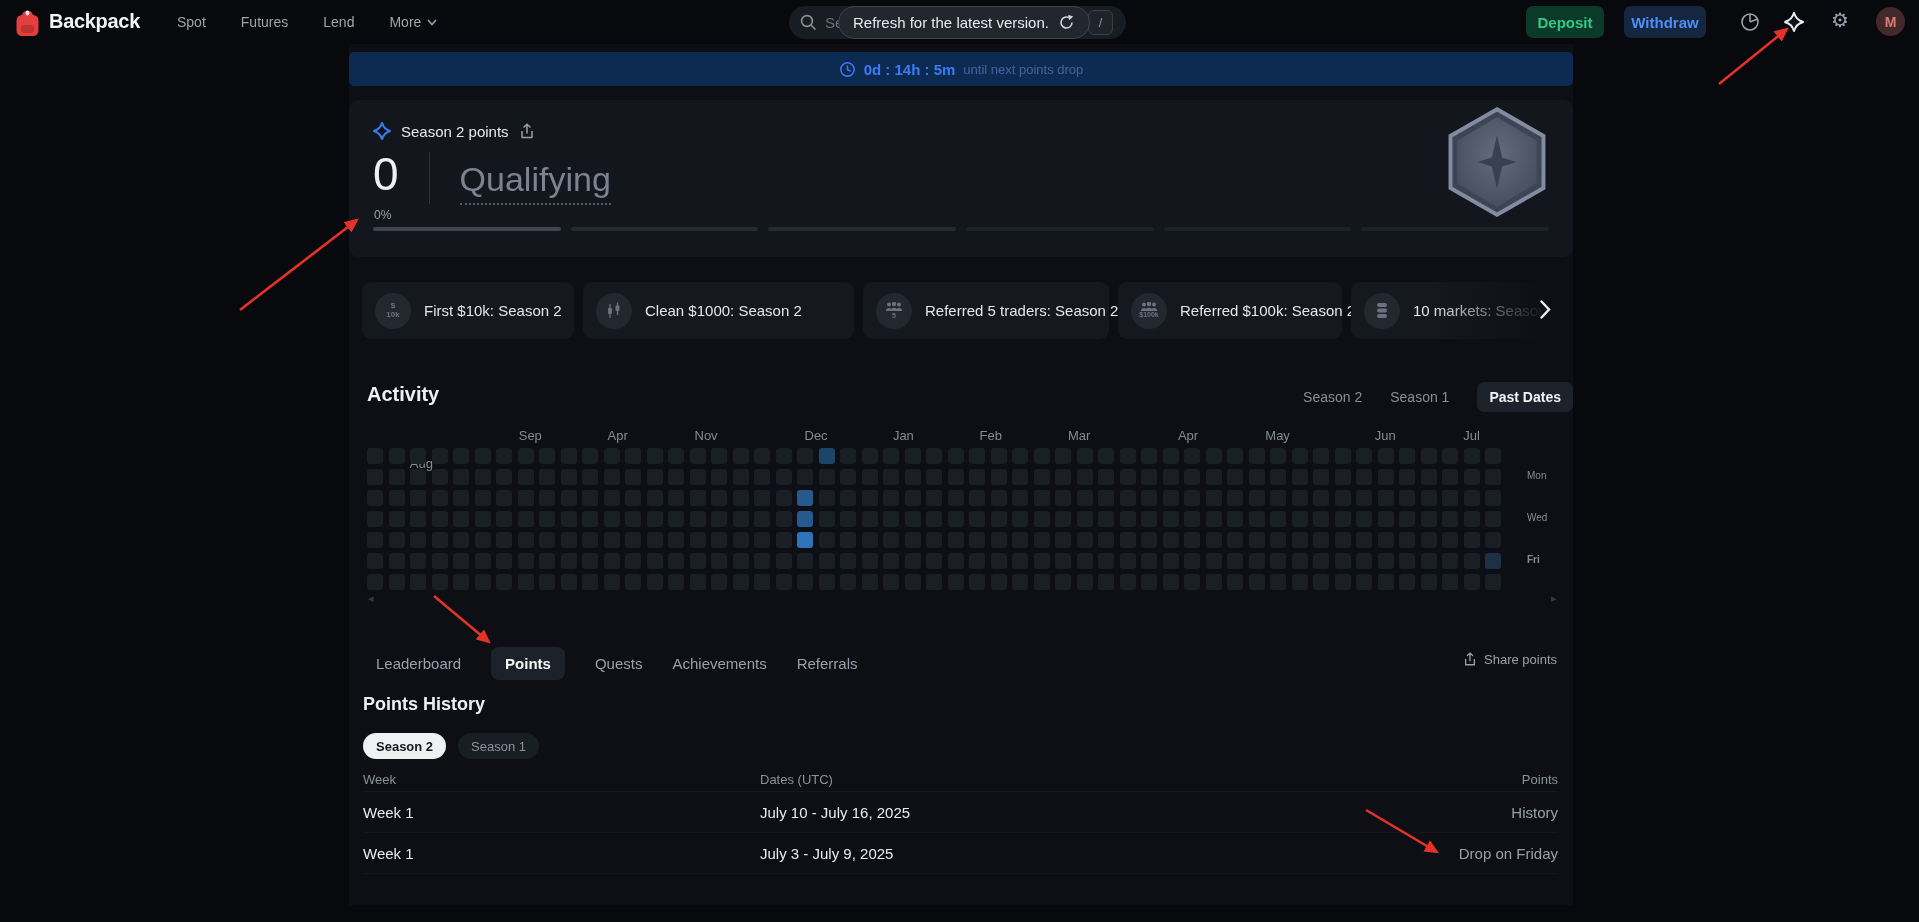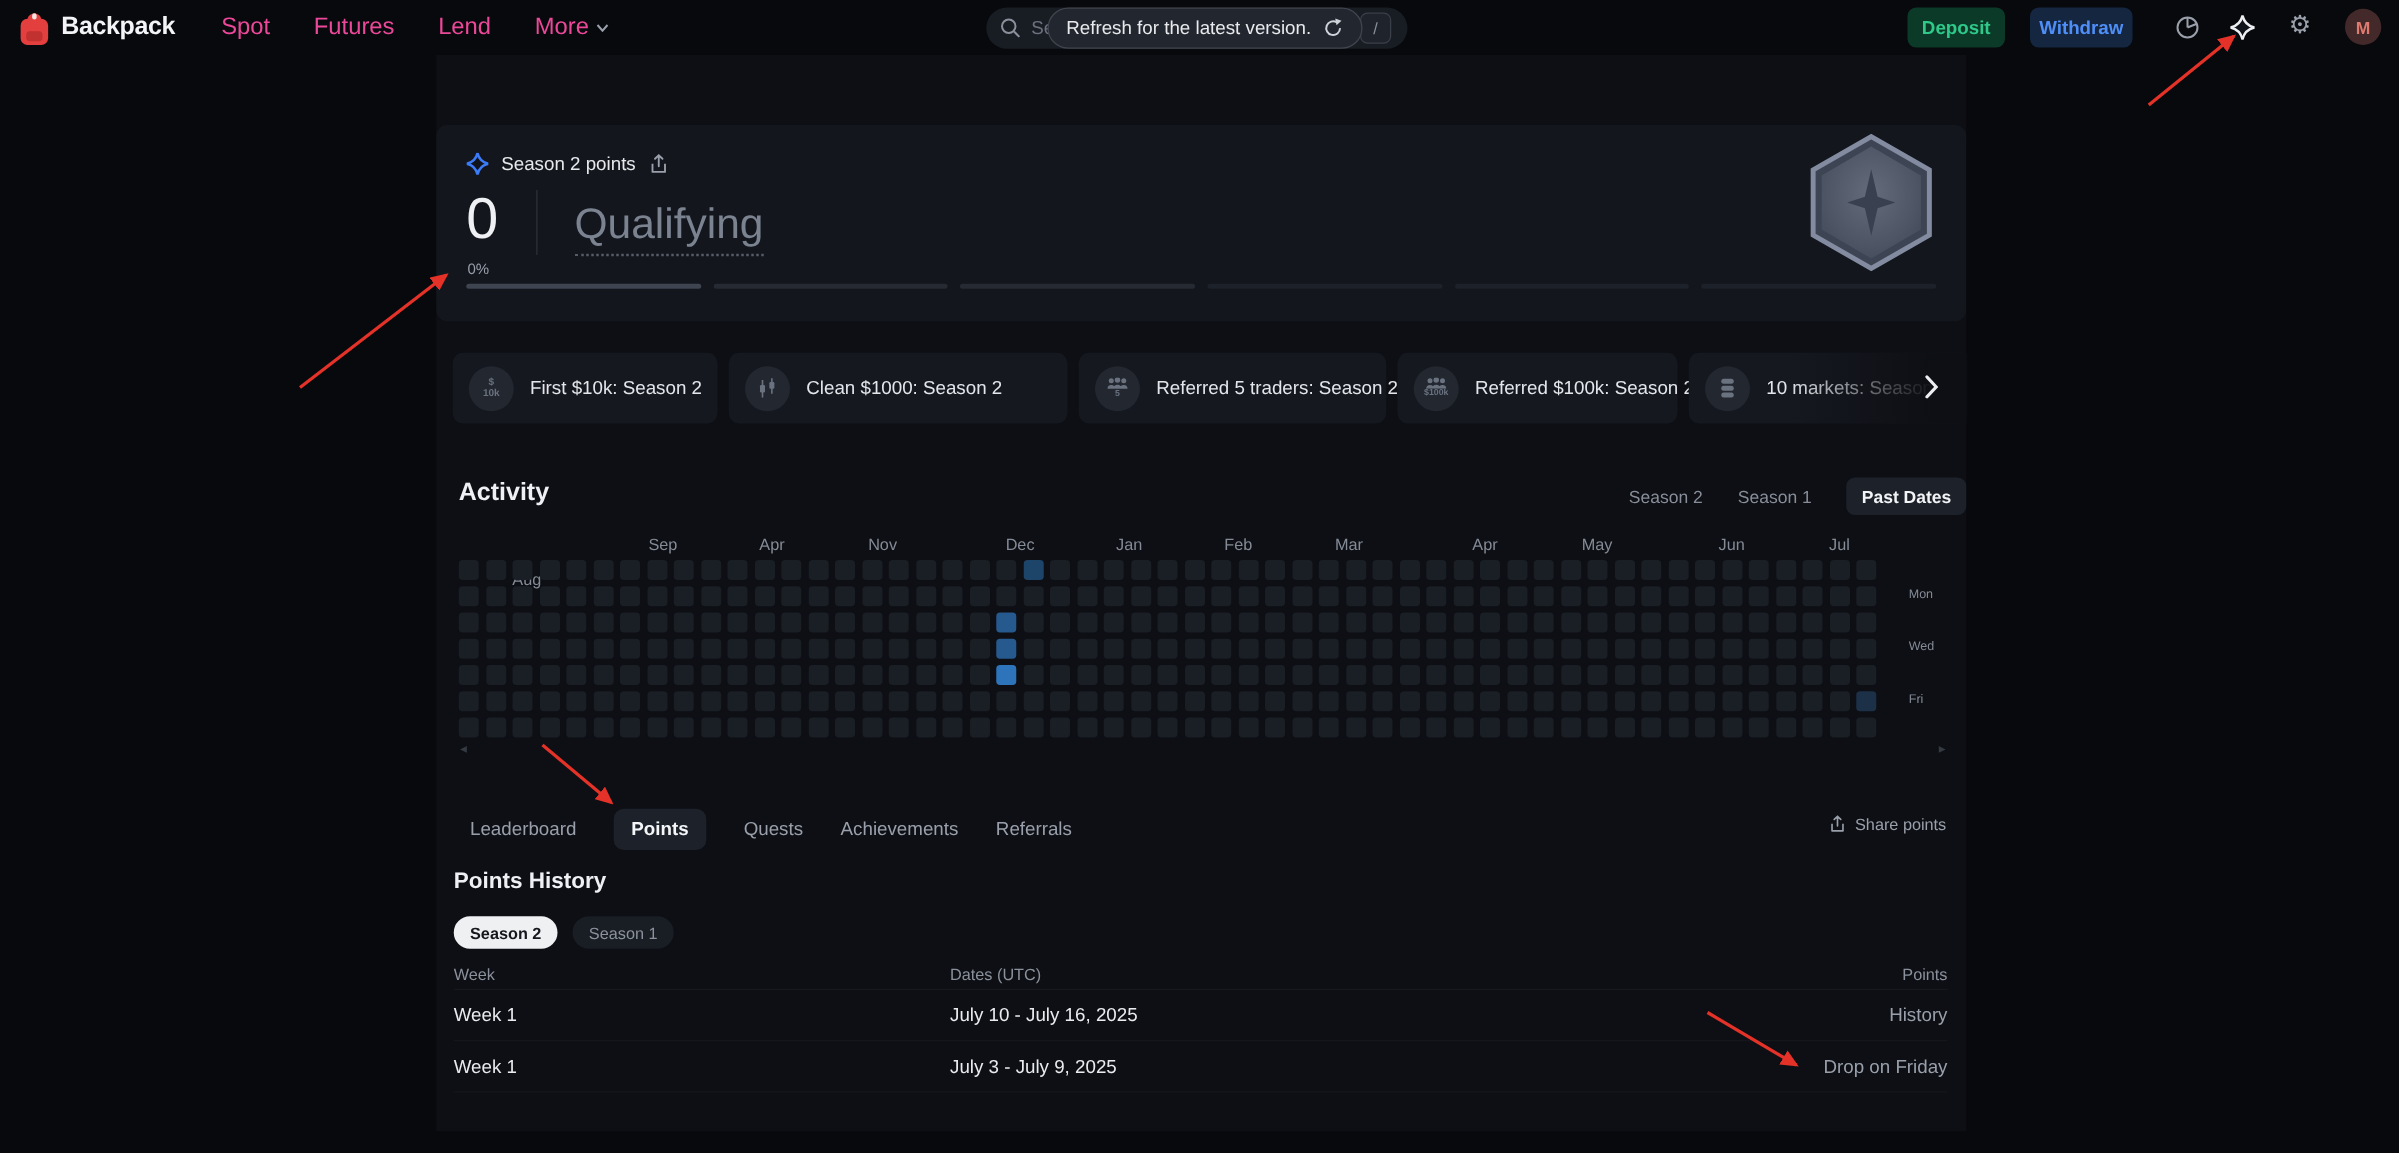--- a/index.html
+++ b/index.html
@@ -9,21 +9,21 @@
     background:#08090d; overflow: hidden;
     font-family: "Liberation Sans", sans-serif; color:#e8eaed;
   }
   .column-bg { position:absolute; left:349px; top:44px; width:1224px; height:861px; background:#0d0f14; }
 
   
   .topbar { position:absolute; left:0; top:0; width:1919px; height:44px; }
   .logo { position:absolute; left:14px; top:7px; }
   .brand { position:absolute; left:49px; top:10px; font-size:20px; font-weight:700; color:#f2f4f6; letter-spacing:-0.3px; }
   .nav-items { position:absolute; left:177px; top:0; height:44px; display:flex; align-items:center; gap:35px; }
-  .nav-item { font-size:19px; color:#ec4899; cursor:pointer; display:flex; align-items:center; gap:6px; }
+  .nav-item { font-size:14px; color:#a3a3a3; cursor:pointer; display:flex; align-items:center; gap:6px; }
   .search-wrap { position:absolute; left:789px; top:6px; width:337px; height:33px; }
   .search-pill { position:absolute; inset:0; background:#181c23; border-radius:17px; }
   .search-input { position:absolute; left:0; top:0; width:100%; height:33px; background:transparent; border:none; outline:none;
     padding-left:36px; font-size:15px; color:#aab0ba; font-family:"Liberation Sans",sans-serif; }
   .search-input::placeholder { color:#6b727d; }
   .search-icon { position:absolute; left:11px; top:8px; }
   .refresh-tooltip { position:absolute; left:49px; top:0px; height:33px; background:#22262e; border:1px solid #40464f;
     border-radius:17px; display:flex; align-items:center; gap:9px; padding:0 14px; z-index:3; white-space:nowrap; }
   .refresh-tooltip span { font-size:15px; color:#e8eaed; }
   .slash-key { position:absolute; left:299px; top:4px; width:25px; height:25px; background:#1f242c; border:1px solid #3a404a;
@@ -170,20 +170,28 @@
     </span>
     <span class="top-icon" style="left:1783px">
       <svg width="22" height="22" viewBox="0 0 22 22">
         <path d="M11 1.5 C12.3 7 15 9.7 20.5 11 C15 12.3 12.3 15 11 20.5 C9.7 15 7 12.3 1.5 11 C7 9.7 9.7 7 11 1.5 Z" fill="#10131a" stroke="#eceef1" stroke-width="1.9"></path>
       </svg>
     </span>
     <span class="top-icon gear" style="left:1829px">⚙</span>
     <div class="avatar">M</div>
   </div>
 
+  <div class="banner">
+    <svg width="17" height="17" viewBox="0 0 17 17">
+      <circle cx="8.5" cy="8.5" r="6.7" fill="none" stroke="#3b7bf5" stroke-width="1.5"></circle>
+      <path d="M8.5 5 V8.8 L11.2 10" fill="none" stroke="#3b7bf5" stroke-width="1.5" stroke-linecap="round"></path>
+    </svg>
+    <span class="count">0d : 14h : 5m</span>
+    <span class="suffix">until next points drop</span>
+  </div>
 
   <div class="season-card">
     <div class="season-head">
       <svg width="18" height="18" viewBox="0 0 20 20">
         <path d="M10 0.5 C11.2 5.8 14.2 8.8 19.5 10 C14.2 11.2 11.2 14.2 10 19.5 C8.8 14.2 5.8 11.2 0.5 10 C5.8 8.8 8.8 5.8 10 0.5 Z" fill="#10131a" stroke="#3b7bf5" stroke-width="2.2"></path>
       </svg>
       <span class="t">Season 2 points</span>
       <svg width="16" height="17" viewBox="0 0 16 17">
         <path d="M3 8 V14.5 H13 V8" fill="none" stroke="#9aa0ab" stroke-width="1.5" stroke-linejoin="round"></path>
         <path d="M8 1.5 V10 M5 4 L8 1.2 L11 4" fill="none" stroke="#9aa0ab" stroke-width="1.5" stroke-linecap="round"></path>
@@ -669,21 +677,21 @@
       <div class="hm-cell" style="background: rgb(26, 30, 37);"></div>
       <div class="hm-cell" style="background: rgb(26, 30, 37);"></div>
       <div class="hm-cell" style="background: rgb(26, 30, 37);"></div>
       <div class="hm-cell" style="background: rgb(26, 30, 37);"></div>
       <div class="hm-cell" style="background: rgb(26, 30, 37);"></div>
       <div class="hm-cell" style="background: rgb(26, 30, 37);"></div>
     </div>
   <div class="day-labels" id="day-labels">
       <span style="top: 22px;">Mon</span>
       <span style="top: 64px;">Wed</span>
-      <span style="top: 106px;">Fri</span>
+      <span style="top: 106px; font-weight: bold;">Fri</span>
     </div>
   <span class="hm-scroll" style="left:368px">◂</span>
   <span class="hm-scroll" style="left:1551px">▸</span>
 
   <div class="section-tabs">
     <span class="stab">Leaderboard</span>
     <span class="stab tab-active">Points</span>
     <span class="stab">Quests</span>
     <span class="stab">Achievements</span>
     <span class="stab">Referrals</span>

